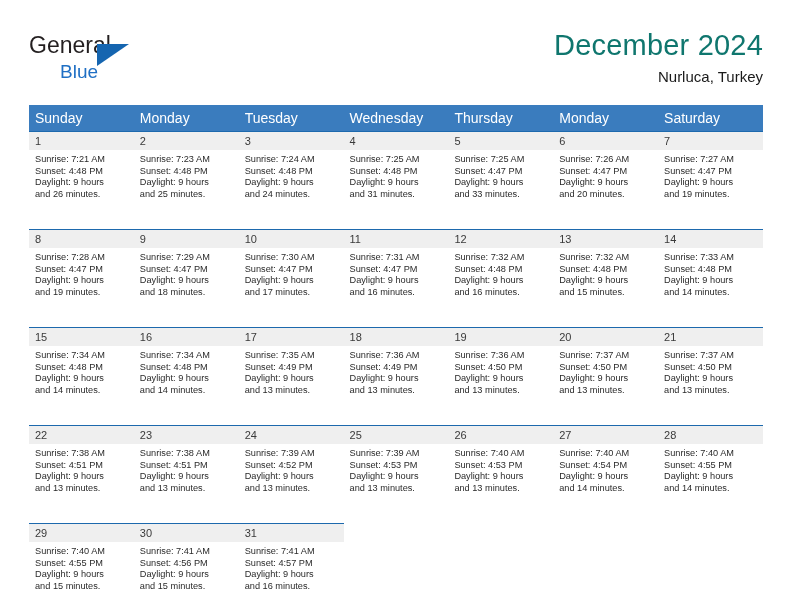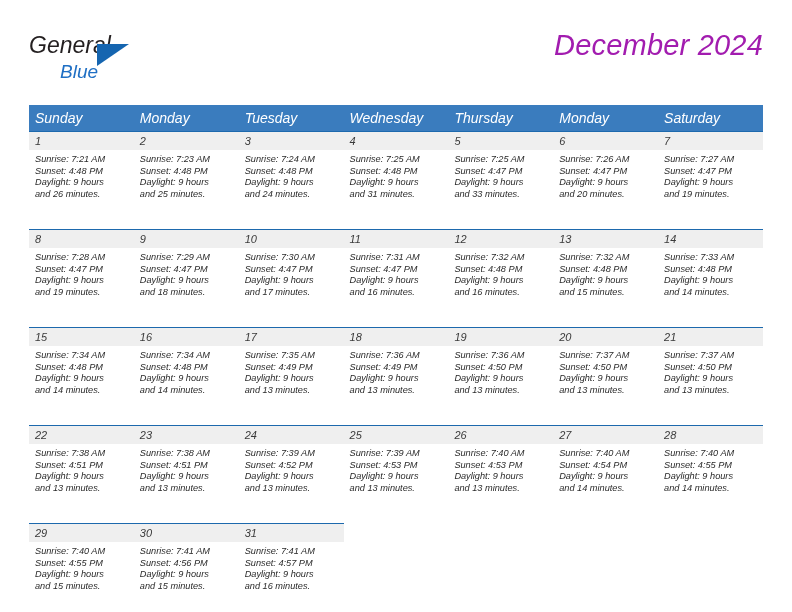--- a/index.html
+++ b/index.html
@@ -13,21 +13,20 @@
     height: 612px;
     font-family: "Liberation Sans", sans-serif;
     color: #1a1a1a;
     overflow: hidden;
   }
   .page {
     position: relative;
     width: 792px;
     height: 572px;
     box-sizing: border-box;
-    font-style: italic;
   }
 
   
   .top-bar {
     position: absolute;
     left: 29px;
     top: 28px;
     right: 29px;
     height: 70px;
   }
@@ -67,21 +66,21 @@
 
   .title-block {
     position: absolute;
     right: 0;
     top: 0;
     text-align: right;
   }
   .cal-title {
     font-size: 29px;
     font-weight: normal;
-    color: #a21caf;
+    color: #0f766e;
     line-height: 34px;
     letter-spacing: 0.2px;
   }
   .cal-subtitle {
     font-size: 15px;
     color: #1a1a1a;
     line-height: 22px;
     margin-top: 4px;
   }
 
@@ -155,20 +154,21 @@
   <div class="top-bar">
 
     <div class="brand">
       <span class="brand-general">General</span>
       <span class="brand-flag"></span>
       <span class="brand-blue">Blue</span>
     </div>
 
     <div class="title-block">
       <div class="cal-title">December 2024</div>
+      <div class="cal-subtitle">Nurluca, Turkey</div>
     </div>
 
   </div>
 
   <table class="calendar">
     <thead>
       <tr>
         <th>Sunday</th>
         <th>Monday</th>
         <th>Tuesday</th>

